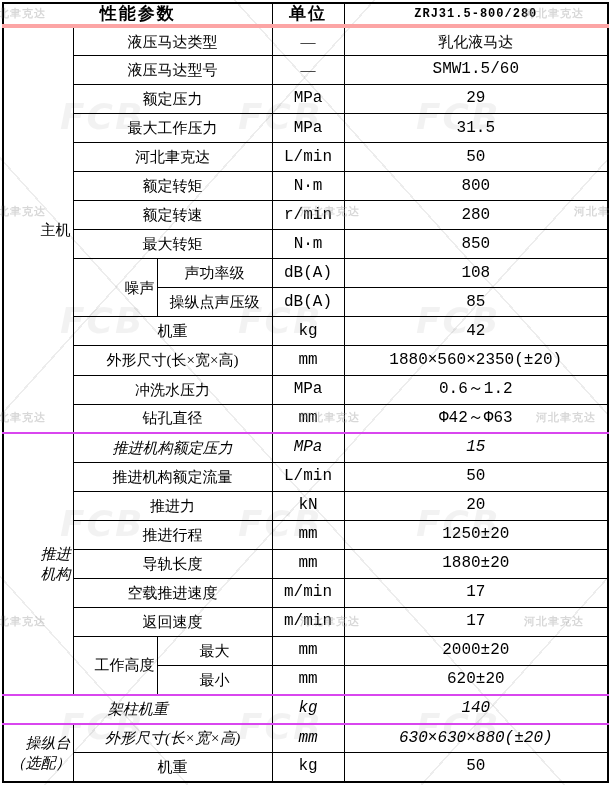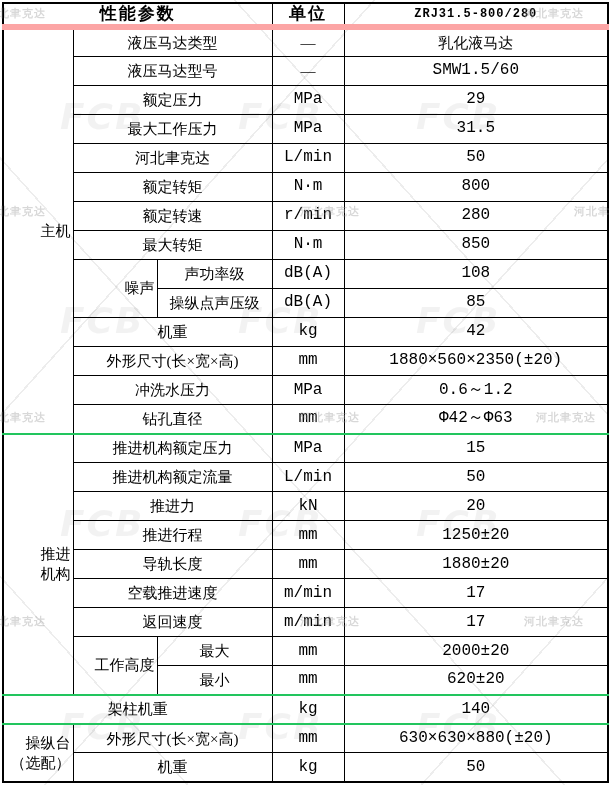--- a/index.html
+++ b/index.html
@@ -62,33 +62,33 @@
     font-size: 15px;
     line-height: 1.2;
     height: 29px;
     overflow: hidden;
   }
   tr.head td {
     height: 14px;
     font-weight: bold;
     font-size: 17px;
     letter-spacing: 2px;
-    border-bottom: 6px solid #fca5a5;
+    border-bottom: 4px solid #fca5a5;
   }
   tr.head td.lat {
     font-size: 12px;
     letter-spacing: 1px;
   }
   td.lat {
     font-family: "Liberation Mono", "DejaVu Sans Mono", monospace;
     font-size: 16px;
     letter-spacing: 0;
   }
   td.group { font-size: 15px; line-height: 1.35; text-align: right; }
-  tr.sec-top td { border-top: 2px solid #22c55e; }
+  tr.sec-top td { border-top: 2px solid #d946ef; font-style: italic; }
 </style>
 </head>
 <body>
 
 <div class="page">
   <div class="wm-lines"></div>
 
   <span class="wm-logo" style="left:60px;  top:96px;">FCB</span>
   <span class="wm-logo" style="left:238px; top:96px;">FCB</span>
   <span class="wm-logo" style="left:416px; top:96px;">FCB</span>

